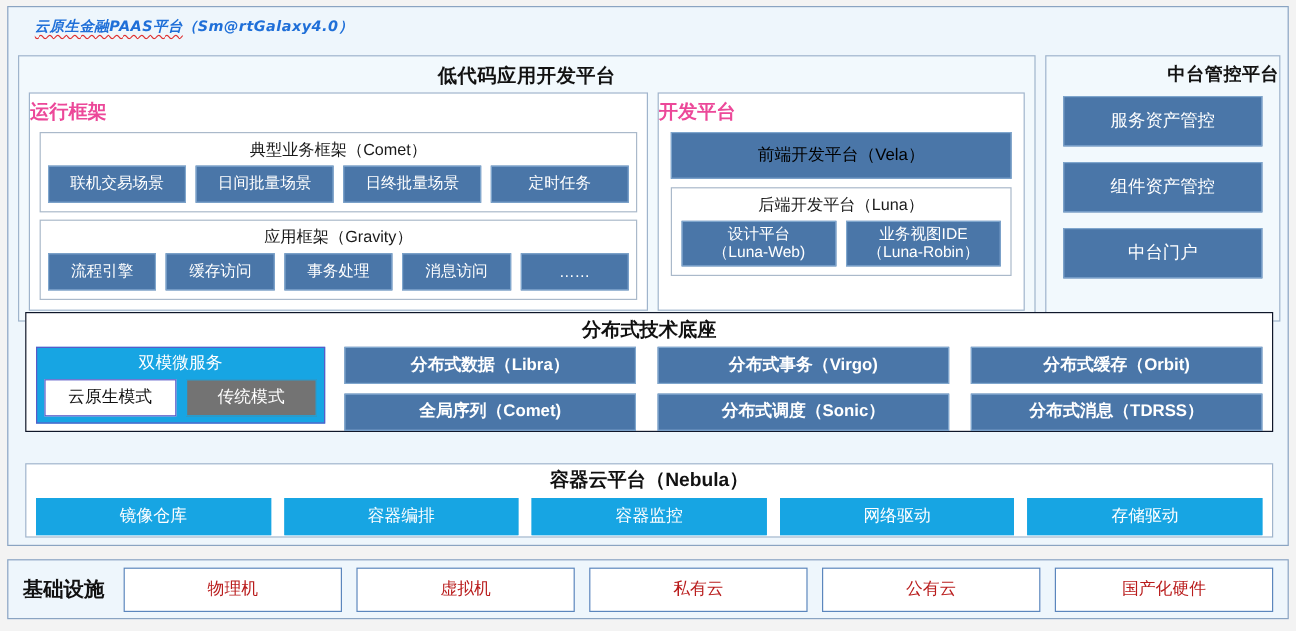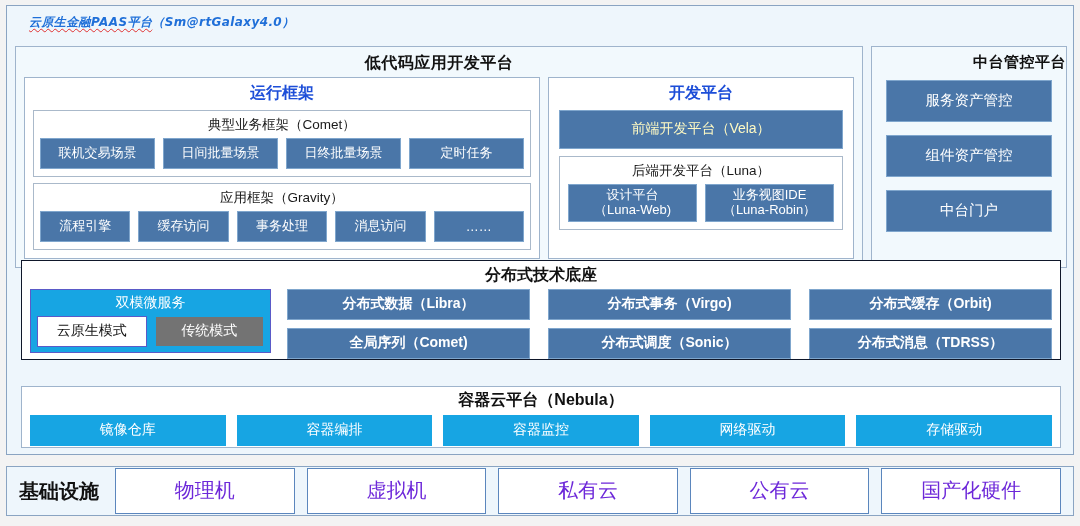--- a/index.html
+++ b/index.html
@@ -52,21 +52,21 @@
     position: absolute; left: 8px; top: 30px; right: 8px; bottom: 8px;
     display: flex; gap: 8px;
   }
   .subpanel {
     background: #ffffff; border: 1px solid #9fb4cc; position: relative;
   }
   .runtime-panel { width: 516px; }
   .devplat-panel { flex: 1; }
 
   .subpanel-title {
-    text-align: center; font-weight: bold; font-size: 16px; color: #1d4ed8;
+    font-weight: bold; font-size: 16px; color: #ec4899;
     padding-top: 5px;
   }
 
   .group-box {
     background: #ffffff; border: 1px solid #aab9ca; margin: 6px 8px 0 8px;
     padding: 3px 6px 7px 6px;
   }
   .group-label {
     text-align: center; font-size: 13.5px; color: #1a1a1a; padding: 2px 0 4px 0;
   }
@@ -76,21 +76,21 @@
   .chip {
     flex: 1; background: #4a76a8; border: 1px solid #7fa6cd;
     color: #ffffff; font-size: 13px; text-align: center;
     padding: 5px 2px 6px 2px; white-space: nowrap;
     display: flex; align-items: center; justify-content: center;
   }
   .chip.tall { padding: 3px 2px; line-height: 1.15; flex-direction: column; }
 
   .dev-stack { padding: 6px 10px 0 10px; }
   .dev-front {
-    background: #4a76a8; border: 1px solid #7fa6cd; color: #fef9c3;
+    background: #4a76a8; border: 1px solid #7fa6cd; color: #000000;
     font-size: 14px; text-align: center; padding: 9px 0 10px 0;
   }
   .dev-back-box {
     border: 1px solid #aab9ca; background: #fff; margin-top: 7px;
     padding: 3px 8px 7px 8px;
   }
   .dev-back-label { text-align: center; font-size: 13.5px; color: #1a1a1a; padding: 2px 0 4px 0; }
 
   .control-stack { padding: 8px 14px 0 14px; display: flex; flex-direction: column; gap: 13px; }
   .control-chip {
@@ -144,26 +144,26 @@
     font-size: 14px; text-align: center; padding: 5px 0 6px 0;
   }
 
   
   .infra-bar {
     position: absolute; left: 6px; top: 466px; width: 1068px; height: 50px;
     background: #eef6fc; border: 1px solid #8aa4c2;
     display: flex; align-items: center; padding: 0 12px; gap: 12px;
   }
   .infra-label {
-    font-weight: bold; font-size: 20px; color: #111; white-space: nowrap;
+    font-weight: bold; font-size: 17px; color: #111; white-space: nowrap;
     padding-right: 4px;
   }
   .infra-chip {
-    flex: 1; background: #ffffff; border: 1px solid #5b86bd; color: #6d28d9;
-    font-size: 20px; text-align: center; padding: 8px 0 9px 0;
+    flex: 1; background: #ffffff; border: 1px solid #5b86bd; color: #b91c1c;
+    font-size: 14px; text-align: center; padding: 8px 0 9px 0;
   }
 </style>
 </head>
 <body>
 
 <div class="page">
 
   <div class="main-frame">
 
     <div class="diagram-title"><span class="squig">云原生金融PAAS平台</span><span>（Sm@rtGalaxy4.0）</span></div>

